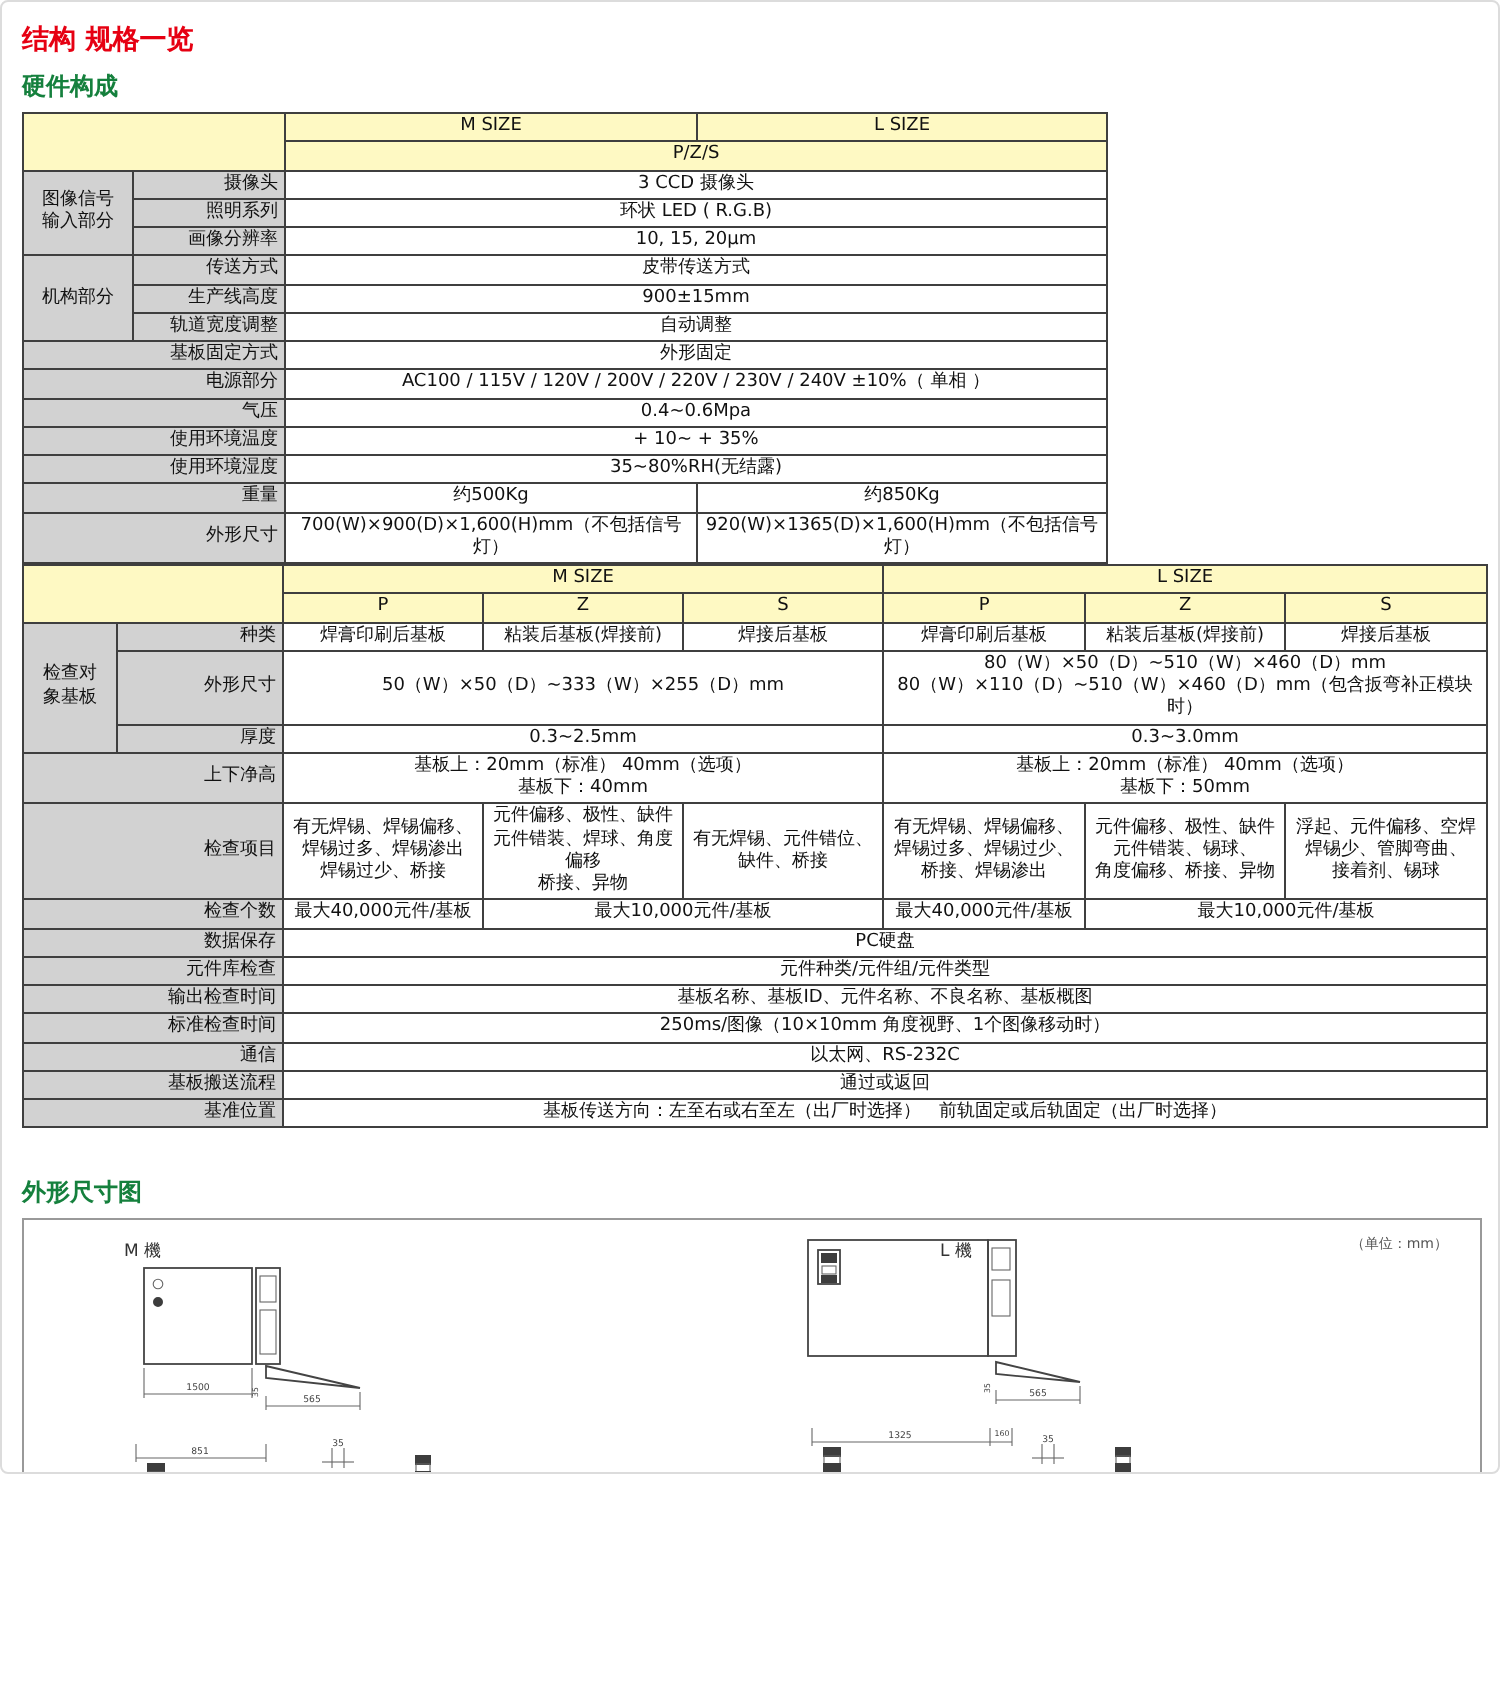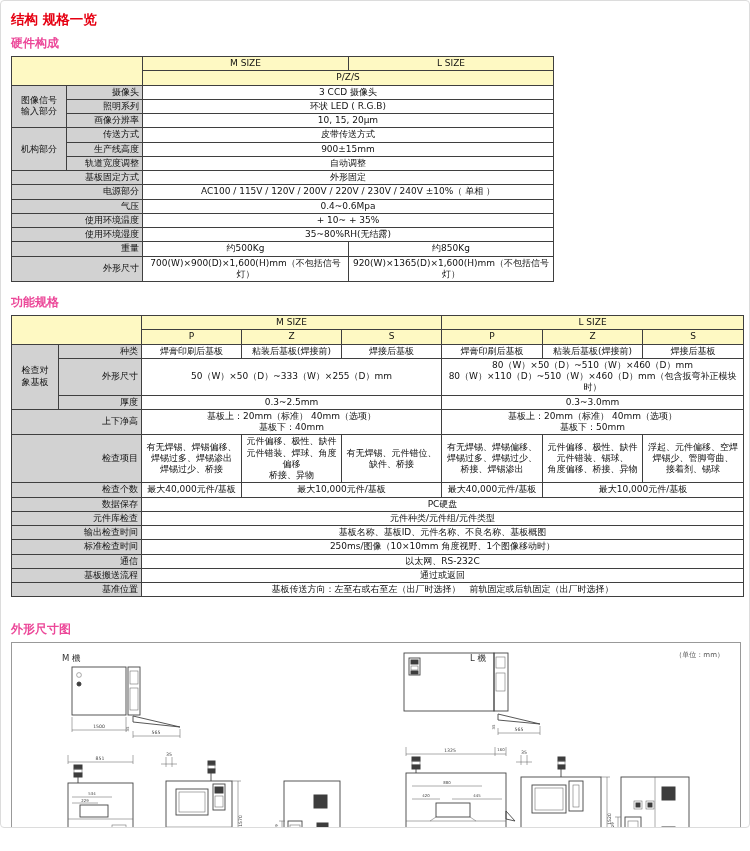--- a/index.html
+++ b/index.html
@@ -1,19 +1,19 @@
 <!DOCTYPE html>
 <html><head>
 <meta charset="utf-8">
 <style>
   html,body{margin:0;padding:0;background:#fff;}
   body{width:750px;height:851px;font-family:"DejaVu Sans","Liberation Sans",sans-serif;color:#222;}
-  .page{position:relative;width:750px;height:828px;box-sizing:border-box;border:1px solid #dcdcdc;border-radius:4px;padding:8px 8px 6px 10px;overflow:hidden;}
+  .page{position:relative;width:750px;height:737px;box-sizing:border-box;border:1px solid #dcdcdc;border-radius:4px;padding:8px 8px 6px 10px;overflow:hidden;}
   .title{font-size:13.5px;font-weight:bold;color:#e60012;margin:2px 0 6px 0;}
-  .sec{font-size:12px;font-weight:600;color:#ec4899;margin:2px 0 4px 0;}
+  .sec{font-size:12px;font-weight:600;color:#15803d;margin:2px 0 4px 0;}
   .sec2{margin-top:12px;}
   .sec3{margin-top:24px;}
   table{border-collapse:collapse;table-layout:fixed;}
   td{border:1px solid #3f3f3f;font-size:9px;line-height:1.25;padding:1px 3px;text-align:center;vertical-align:middle;color:#111;overflow:hidden;}
   .t1{width:542px;}
   .t2{width:732px;}
   .t1 tr{height:13.5px;}
   .t2 tr{height:13.5px;}
   .hb{background:#fef9c3;}
   .lab{background:#d2d2d2;text-align:right;padding-left:4px;}
@@ -108,21 +108,20 @@
       <td>约850Kg</td>
     </tr>
     <tr>
       <td class="lab" colspan="2">外形尺寸</td>
       <td>700(W)×900(D)×1,600(H)mm（不包括信号灯）</td>
       <td>920(W)×1365(D)×1,600(H)mm（不包括信号灯）</td>
     </tr>
   </tbody>
     </table>
 
-  <div class="sec sec2">功能规格</div>
 
   <table class="t2">
     <colgroup>
         <col style="width:47px">
         <col style="width:83px">
         <col style="width:100px">
         <col style="width:100px">
         <col style="width:100px">
         <col style="width:101px">
         <col style="width:100px">

